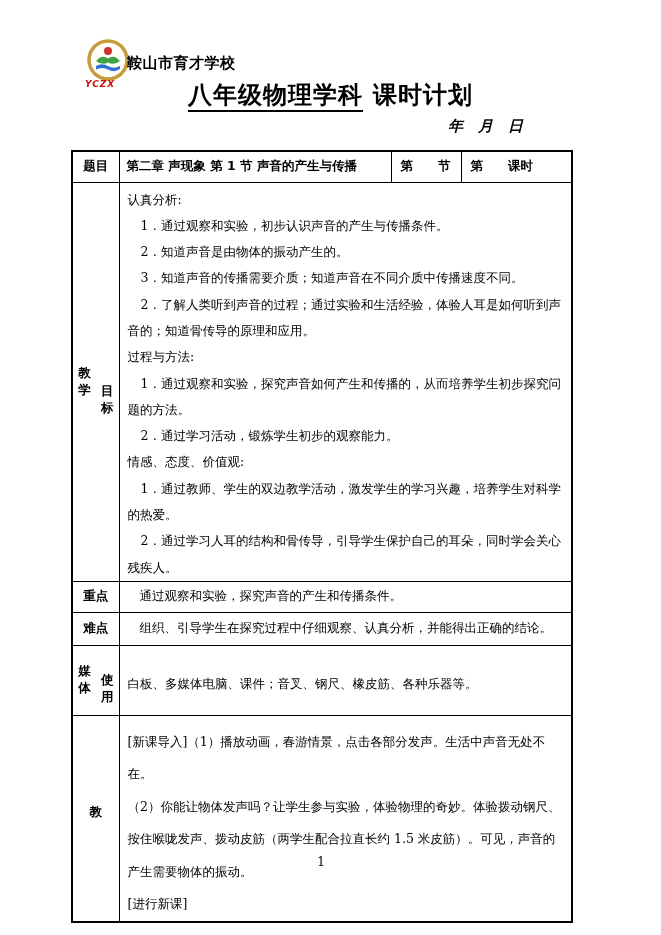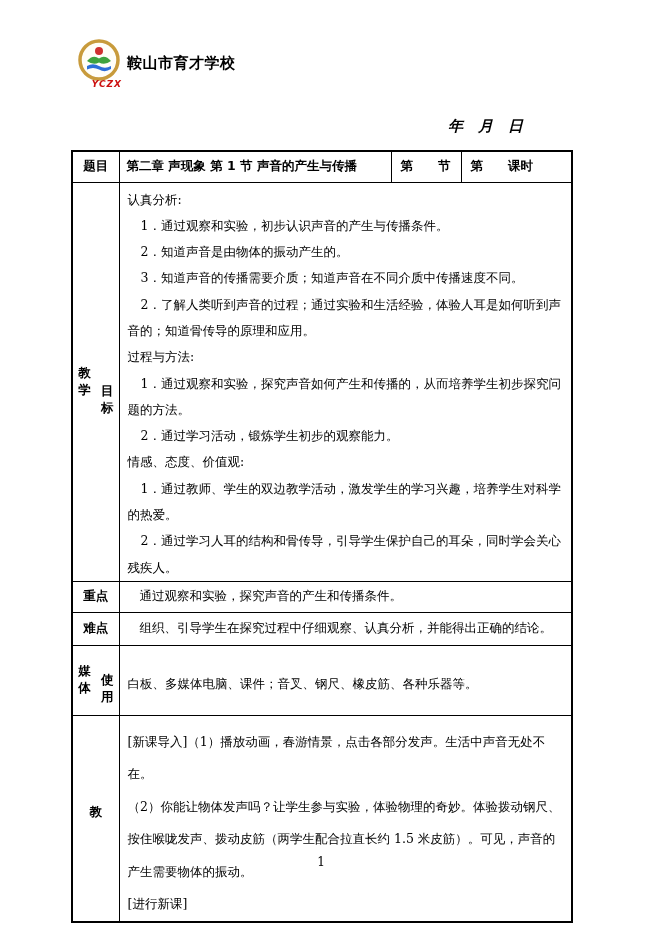--- a/index.html
+++ b/index.html
@@ -10,25 +10,25 @@
     height: 935px;
     background: #ffffff;
     font-family: "DejaVu Serif", "Liberation Serif", serif;
     color: #000;
     overflow: hidden;
   }
 
   
   .logo-wrap {
     position: absolute;
-    left: 74px;
+    left: 85px;
     top: 38px;
     width: 48px;
     height: 54px;
-    text-align: right;
+    text-align: left;
   }
   .school-name {
     position: absolute;
     left: 127px;
     top: 54px;
     font-family: "DejaVu Sans", "Liberation Sans", sans-serif;
     font-weight: bold;
     font-size: 15px;
     letter-spacing: 0.5px;
   }
@@ -154,20 +154,23 @@
       <circle cx="23" cy="22" r="19" fill="#FFFEF8" stroke="#C89B3C" stroke-width="3.5"></circle>
       <circle cx="23" cy="13" r="4" fill="#D03030"></circle>
       <path d="M11,23 Q17,16 23,20.5 Q29,16 35,23 Q29,27.5 23,24.5 Q17,27.5 11,23 Z" fill="#3FA33F"></path>
       <path d="M11,28 Q17,24.5 23,28 Q29,31.5 35,28 L35,31 Q29,35 23,31.5 Q17,28.5 11,31.5 Z" fill="#2E6FD8"></path>
     </svg>
     <div class="logo-text" style="color:#CC1111">YCZX</div>
   </div>
 
   <div class="school-name">鞍山市育才学校</div>
 
+  <div class="doc-title">
+    <span class="u">八年级物理学科</span><span class="suffix">课时计划</span>
+  </div>
 
   <div class="date-line">年　月　日</div>
 
   <table class="plan">
     <colgroup>
       <col style="width:47px">
         <col style="width:272px">
         <col style="width:70px">
         <col style="width:111px">
     </colgroup>

